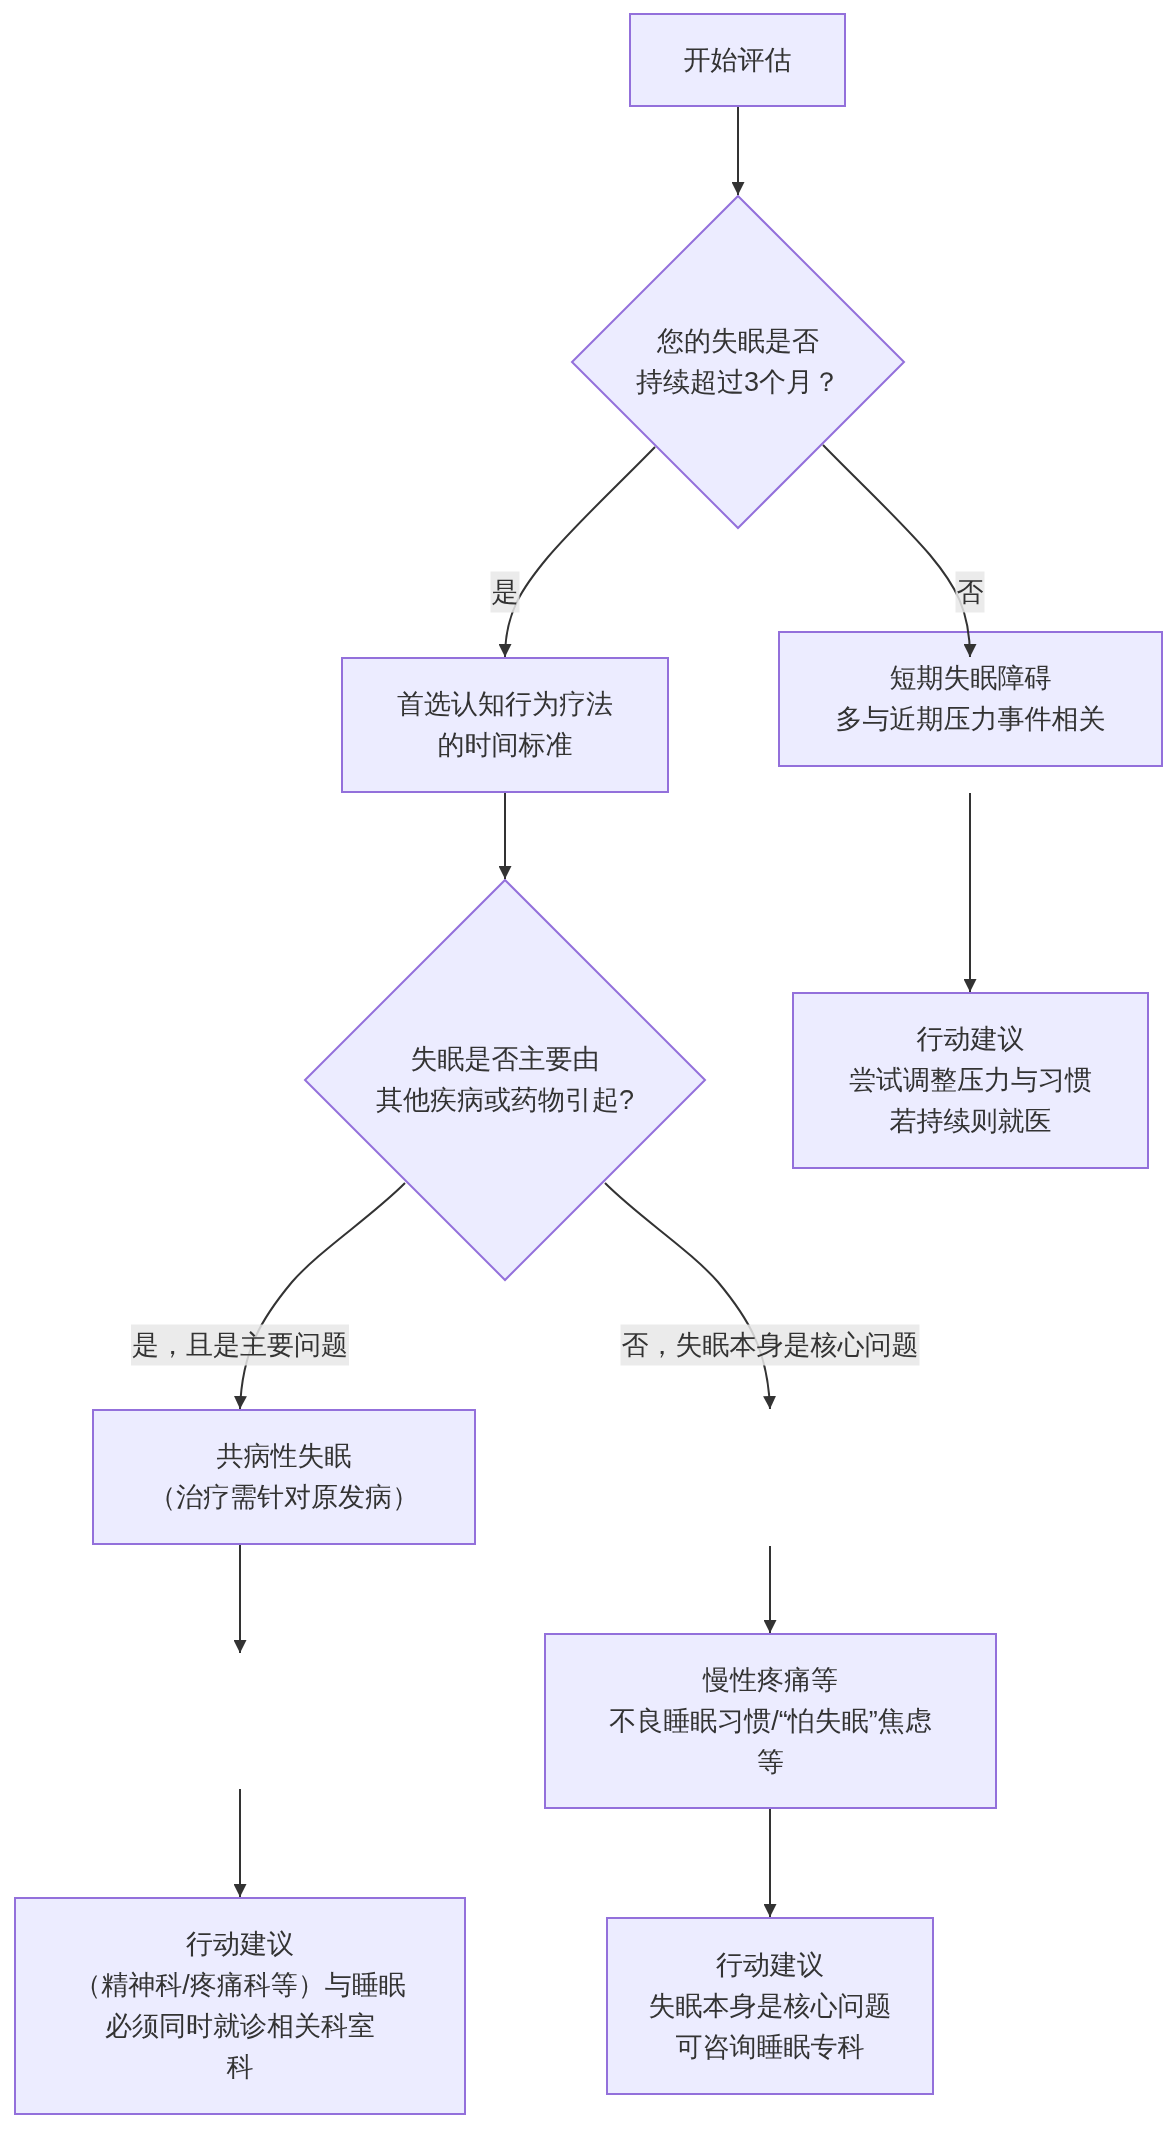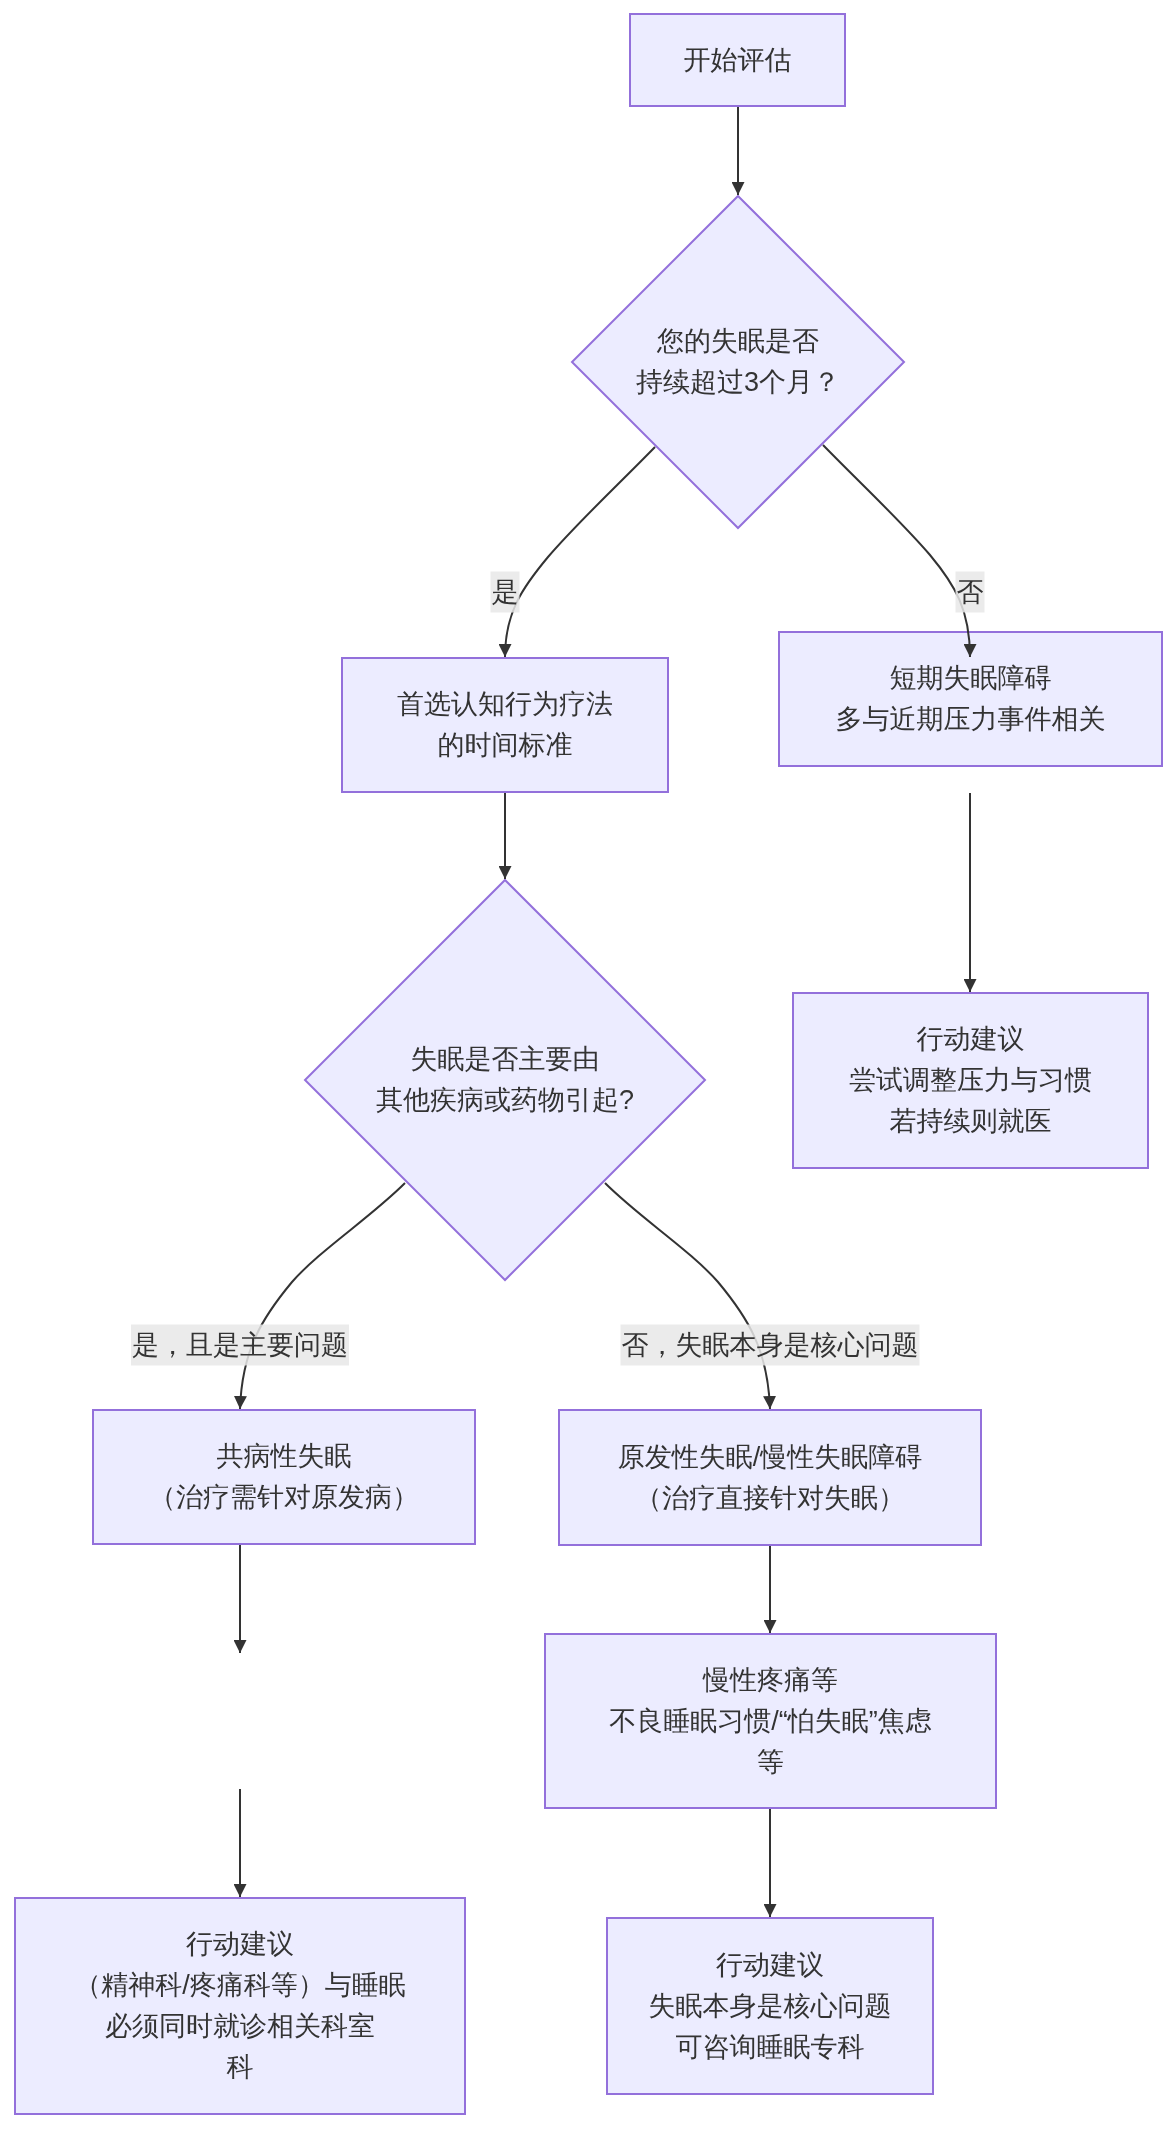--- a/index.html
+++ b/index.html
@@ -138,26 +138,20 @@
 
   <div class="node rect" style="left:14px;top:1897px;width:452px;height:218px;">
     <div class="label">
       <span>行动建议</span>
       <span>（精神科/疼痛科等）与睡眠</span>
       <span>必须同时就诊相关科室</span>
       <span>科</span>
     </div>
   </div>
 
-  <div class="node rect" style="left:558px;top:1409px;width:424px;height:137px;">
-    <div class="label">
-      <span>原发性失眠/慢性失眠障碍</span>
-      <span>（治疗直接针对失眠）</span>
-    </div>
-  </div>
 
   <div class="node rect" style="left:544px;top:1633px;width:453px;height:176px;">
     <div class="label">
       <span>慢性疼痛等</span>
       <span>不良睡眠习惯/“怕失眠”焦虑</span>
       <span>等</span>
     </div>
   </div>
 
   <div class="node rect" style="left:606px;top:1917px;width:328px;height:178px;">

